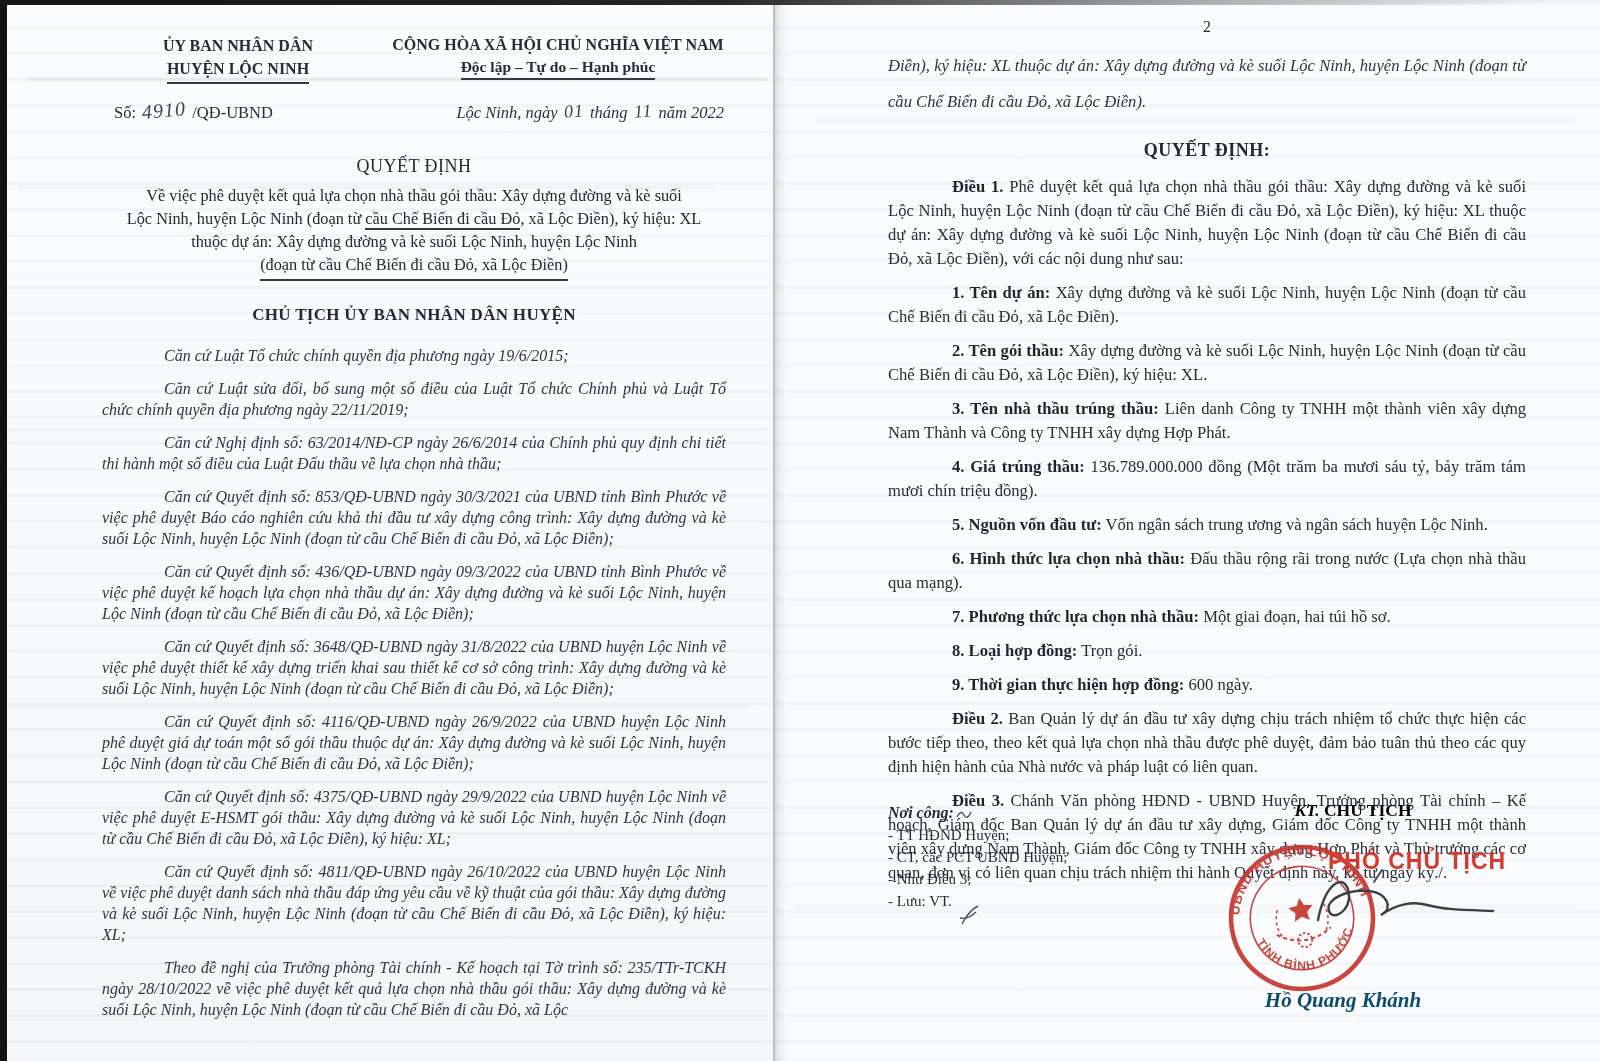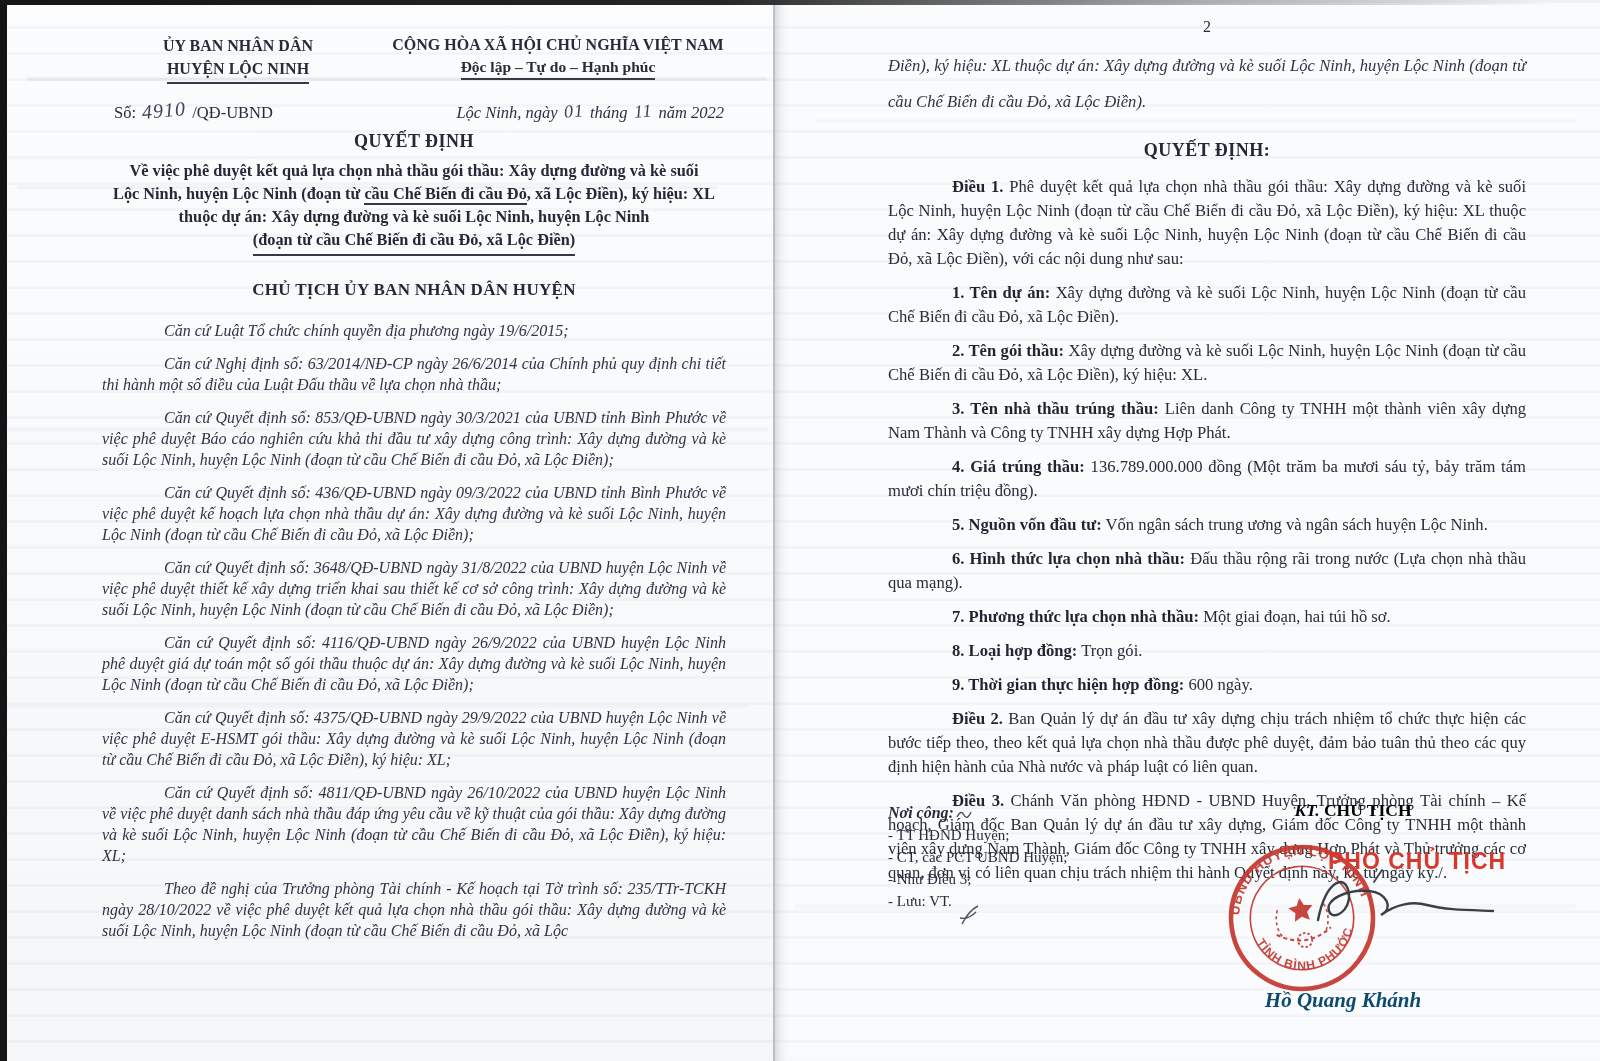--- a/index.html
+++ b/index.html
@@ -32,21 +32,21 @@
   .nat-1 { font-size:16px; line-height:22px; }
   .nat-2 { font-size:15.5px; display:inline-block; border-bottom:2px solid #333a46; padding-bottom:2px; margin-top:2px; }
 
   .so-date-row { display:flex; margin-top:16px; align-items:baseline; }
   .so { font-size:16.5px; margin-left:12px; color:#262c38; }
   .hand { display:inline-block; font-style:italic; font-size:20px; color:#3c4354;
           transform:rotate(-5deg) translateY(-1px); letter-spacing:1px; padding:0 2px; }
   .hand.sm { font-size:18px; }
   .date { margin-left:auto; margin-right:2px; font-style:italic; font-size:16.5px; color:#2b3140; }
 
-  .title-block { text-align:center; margin-top:8px; font-weight:700; color:#232936; }
+  .title-block { text-align:center; margin-top:33px; font-weight:400; color:#232936; }
   .title-main { font-size:18px; letter-spacing:.5px; margin-bottom:7px; }
   .subtitle { font-size:16.3px; line-height:23px; }
   .u-mid { border-bottom:2px solid #333a46; }
   .u-last { display:inline-block; border-bottom:2px solid #333a46; padding-bottom:3px; }
 
   .chair { text-align:center; font-weight:700; font-size:17px; margin-top:24px; color:#232936; letter-spacing:.3px; }
 
   .recitals { margin-top:20px; text-align:justify; font-style:italic; font-size:16px; line-height:21px; color:#2d3444; }
   .recitals p { margin:12px 0 7px; text-indent:62px; }
 
@@ -122,20 +122,21 @@
           <div><span>Lộc Ninh, huyện Lộc Ninh (đoạn từ </span><span class="u-mid">cầu Chế Biến đi cầu Đỏ</span><span>, xã Lộc Điền), ký hiệu: XL</span></div>
           <div>thuộc dự án: Xây dựng đường và kè suối Lộc Ninh, huyện Lộc Ninh</div>
           <div><span class="u-last">(đoạn từ cầu Chế Biến đi cầu Đỏ, xã Lộc Điền)</span></div>
         </div>
       </div>
 
       <div class="chair">CHỦ TỊCH ỦY BAN NHÂN DÂN HUYỆN</div>
 
       <div class="recitals">
         <p>Căn cứ Luật Tổ chức chính quyền địa phương ngày 19/6/2015;</p>
+        <p>Căn cứ Luật sửa đổi, bổ sung một số điều của Luật Tổ chức Chính phủ và Luật Tổ chức chính quyền địa phương ngày 22/11/2019;</p>
         <p>Căn cứ Nghị định số: 63/2014/NĐ-CP ngày 26/6/2014 của Chính phủ quy định chi tiết thi hành một số điều của Luật Đấu thầu về lựa chọn nhà thầu;</p>
         <p>Căn cứ Quyết định số: 853/QĐ-UBND ngày 30/3/2021 của UBND tỉnh Bình Phước về việc phê duyệt Báo cáo nghiên cứu khả thi đầu tư xây dựng công trình: Xây dựng đường và kè suối Lộc Ninh, huyện Lộc Ninh (đoạn từ cầu Chế Biến đi cầu Đỏ, xã Lộc Điền);</p>
         <p>Căn cứ Quyết định số: 436/QĐ-UBND ngày 09/3/2022 của UBND tỉnh Bình Phước về việc phê duyệt kế hoạch lựa chọn nhà thầu dự án: Xây dựng đường và kè suối Lộc Ninh, huyện Lộc Ninh (đoạn từ cầu Chế Biến đi cầu Đỏ, xã Lộc Điền);</p>
         <p>Căn cứ Quyết định số: 3648/QĐ-UBND ngày 31/8/2022 của UBND huyện Lộc Ninh về việc phê duyệt thiết kế xây dựng triển khai sau thiết kế cơ sở công trình: Xây dựng đường và kè suối Lộc Ninh, huyện Lộc Ninh (đoạn từ cầu Chế Biến đi cầu Đỏ, xã Lộc Điền);</p>
         <p>Căn cứ Quyết định số: 4116/QĐ-UBND ngày 26/9/2022 của UBND huyện Lộc Ninh phê duyệt giá dự toán một số gói thầu thuộc dự án: Xây dựng đường và kè suối Lộc Ninh, huyện Lộc Ninh (đoạn từ cầu Chế Biến đi cầu Đỏ, xã Lộc Điền);</p>
         <p>Căn cứ Quyết định số: 4375/QĐ-UBND ngày 29/9/2022 của UBND huyện Lộc Ninh về việc phê duyệt E-HSMT gói thầu: Xây dựng đường và kè suối Lộc Ninh, huyện Lộc Ninh (đoạn từ cầu Chế Biến đi cầu Đỏ, xã Lộc Điền), ký hiệu: XL;</p>
         <p>Căn cứ Quyết định số: 4811/QĐ-UBND ngày 26/10/2022 của UBND huyện Lộc Ninh về việc phê duyệt danh sách nhà thầu đáp ứng yêu cầu về kỹ thuật của gói thầu: Xây dựng đường và kè suối Lộc Ninh, huyện Lộc Ninh (đoạn từ cầu Chế Biến đi cầu Đỏ, xã Lộc Điền), ký hiệu: XL;</p>
         <p>Theo đề nghị của Trưởng phòng Tài chính - Kế hoạch tại Tờ trình số: 235/TTr-TCKH ngày 28/10/2022 về việc phê duyệt kết quả lựa chọn nhà thầu gói thầu: Xây dựng đường và kè suối Lộc Ninh, huyện Lộc Ninh (đoạn từ cầu Chế Biến đi cầu Đỏ, xã Lộc</p>
       </div>
     </div>

